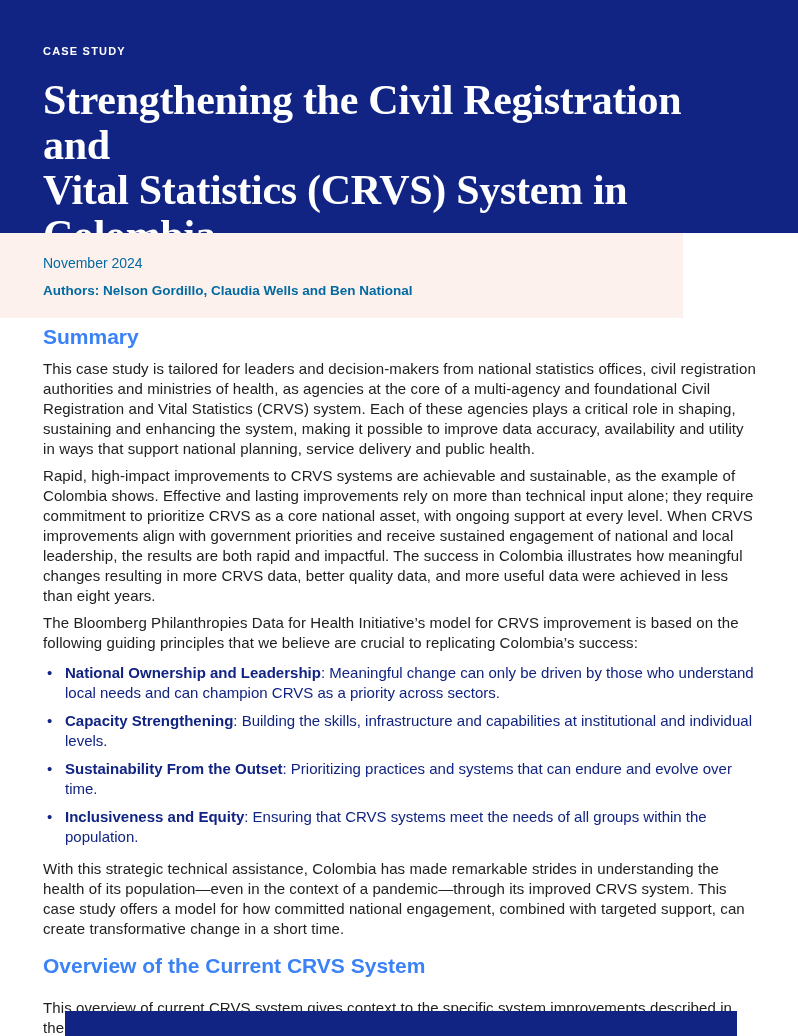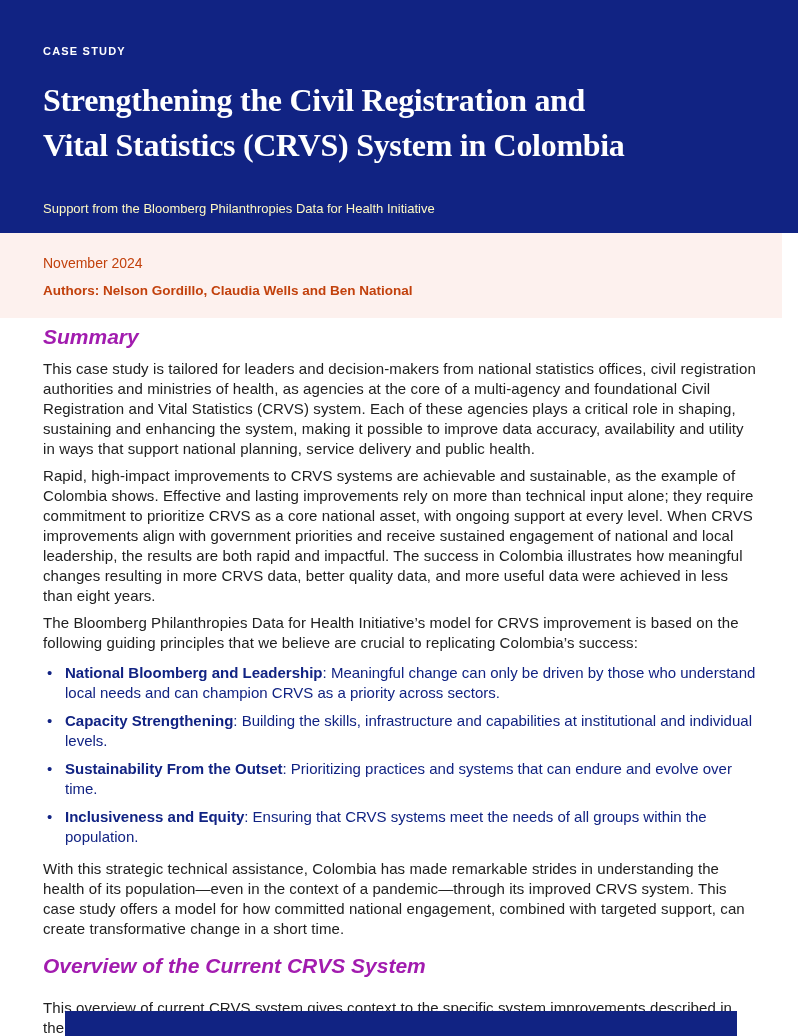--- a/index.html
+++ b/index.html
@@ -27,60 +27,59 @@
   .eyebrow {
     font-size: 11px;
     font-weight: 700;
     letter-spacing: 1.2px;
     color: #ffffff;
   }
   .title {
     margin-top: 21px;
     font-family: "Liberation Serif", "DejaVu Serif", serif;
     font-weight: 700;
-    font-size: 32px;
+    font-size: 42px;
     line-height: 45px;
     letter-spacing: -0.3px;
     color: #ffffff;
   }
   .title .line { display: block; }
   .subtitle {
     margin-top: 33px;
     font-size: 13px;
     font-weight: 400;
     color: #fef9c3;
   }
 
   
   .meta-band {
     position: absolute;
     top: 233px; left: 0;
-    width: 782px;
+    width: 683px;
     height: 85px;
     background: #fdf1ee;
     padding: 22px 43px 0 43px;
-    color: #c2410c;
+    color: #0369a1;
   }
   .meta-date { font-size: 14px; font-weight: 400; }
   .meta-authors { margin-top: 12px; font-size: 13.5px; font-weight: 700; }
 
   
   .content {
     position: absolute;
     top: 318px; left: 0;
     width: 798px;
     padding: 0 42px 0 43px;
     color: #212121;
   }
   .section-heading {
     font-size: 21px;
     line-height: 25px;
     font-weight: 700;
-    color: #a21caf;
-    font-style: italic;
+    color: #3b82f6;
   }
   .section-heading.first { margin-top: 6px; margin-bottom: 10px; }
   .section-heading.second { margin-top: 14px; margin-bottom: 20px; }
   .content p {
     font-size: 15px;
     line-height: 20px;
     margin-bottom: 7px;
     letter-spacing: 0.1px;
   }
   .principles {
@@ -137,21 +136,21 @@
 
   <main class="content">
 
     <h2 class="section-heading first">Summary</h2>
 
     <p>This case study is tailored for leaders and decision-makers from national statistics offices, civil registration authorities and ministries of health, as agencies at the core of a multi-agency and foundational Civil Registration and Vital Statistics (CRVS) system. Each of these agencies plays a critical role in shaping, sustaining and enhancing the system, making it possible to improve data accuracy, availability and utility in ways that support national planning, service delivery and public health.</p>
     <p>Rapid, high-impact improvements to CRVS systems are achievable and sustainable, as the example of Colombia shows. Effective and lasting improvements rely on more than technical input alone; they require commitment to prioritize CRVS as a core national asset, with ongoing support at every level. When CRVS improvements align with government priorities and receive sustained engagement of national and local leadership, the results are both rapid and impactful. The success in Colombia illustrates how meaningful changes resulting in more CRVS data, better quality data, and more useful data were achieved in less than eight years.</p>
     <p>The Bloomberg Philanthropies Data for Health Initiative’s model for CRVS improvement is based on the following guiding principles that we believe are crucial to replicating Colombia’s success:</p>
 
     <ul class="principles">
-      <li><span class="lead">National Bloomberg and Leadership</span><span>: Meaningful change can only be driven by those who understand local needs and can champion CRVS as a priority across sectors.</span></li>
+      <li><span class="lead">National Ownership and Leadership</span><span>: Meaningful change can only be driven by those who understand local needs and can champion CRVS as a priority across sectors.</span></li>
       <li><span class="lead">Capacity Strengthening</span><span>: Building the skills, infrastructure and capabilities at institutional and individual levels.</span></li>
       <li><span class="lead">Sustainability From the Outset</span><span>: Prioritizing practices and systems that can endure and evolve over time.</span></li>
       <li><span class="lead">Inclusiveness and Equity</span><span>: Ensuring that CRVS systems meet the needs of all groups within the population.</span></li>
     </ul>
 
     <p class="closing-para">With this strategic technical assistance, Colombia has made remarkable strides in understanding the health of its population—even in the context of a pandemic—through its improved CRVS system. This case study offers a model for how committed national engagement, combined with targeted support, can create transformative change in a short time.</p>
 
     <h2 class="section-heading second">Overview of the Current CRVS System</h2>
 
     <p>This overview of current CRVS system gives context to the specific system improvements described in the next section. These improvements, made by the Colombian government and supported by Data for Health, have enabled more rapid collection and use of registration data, as discussed below.</p>

